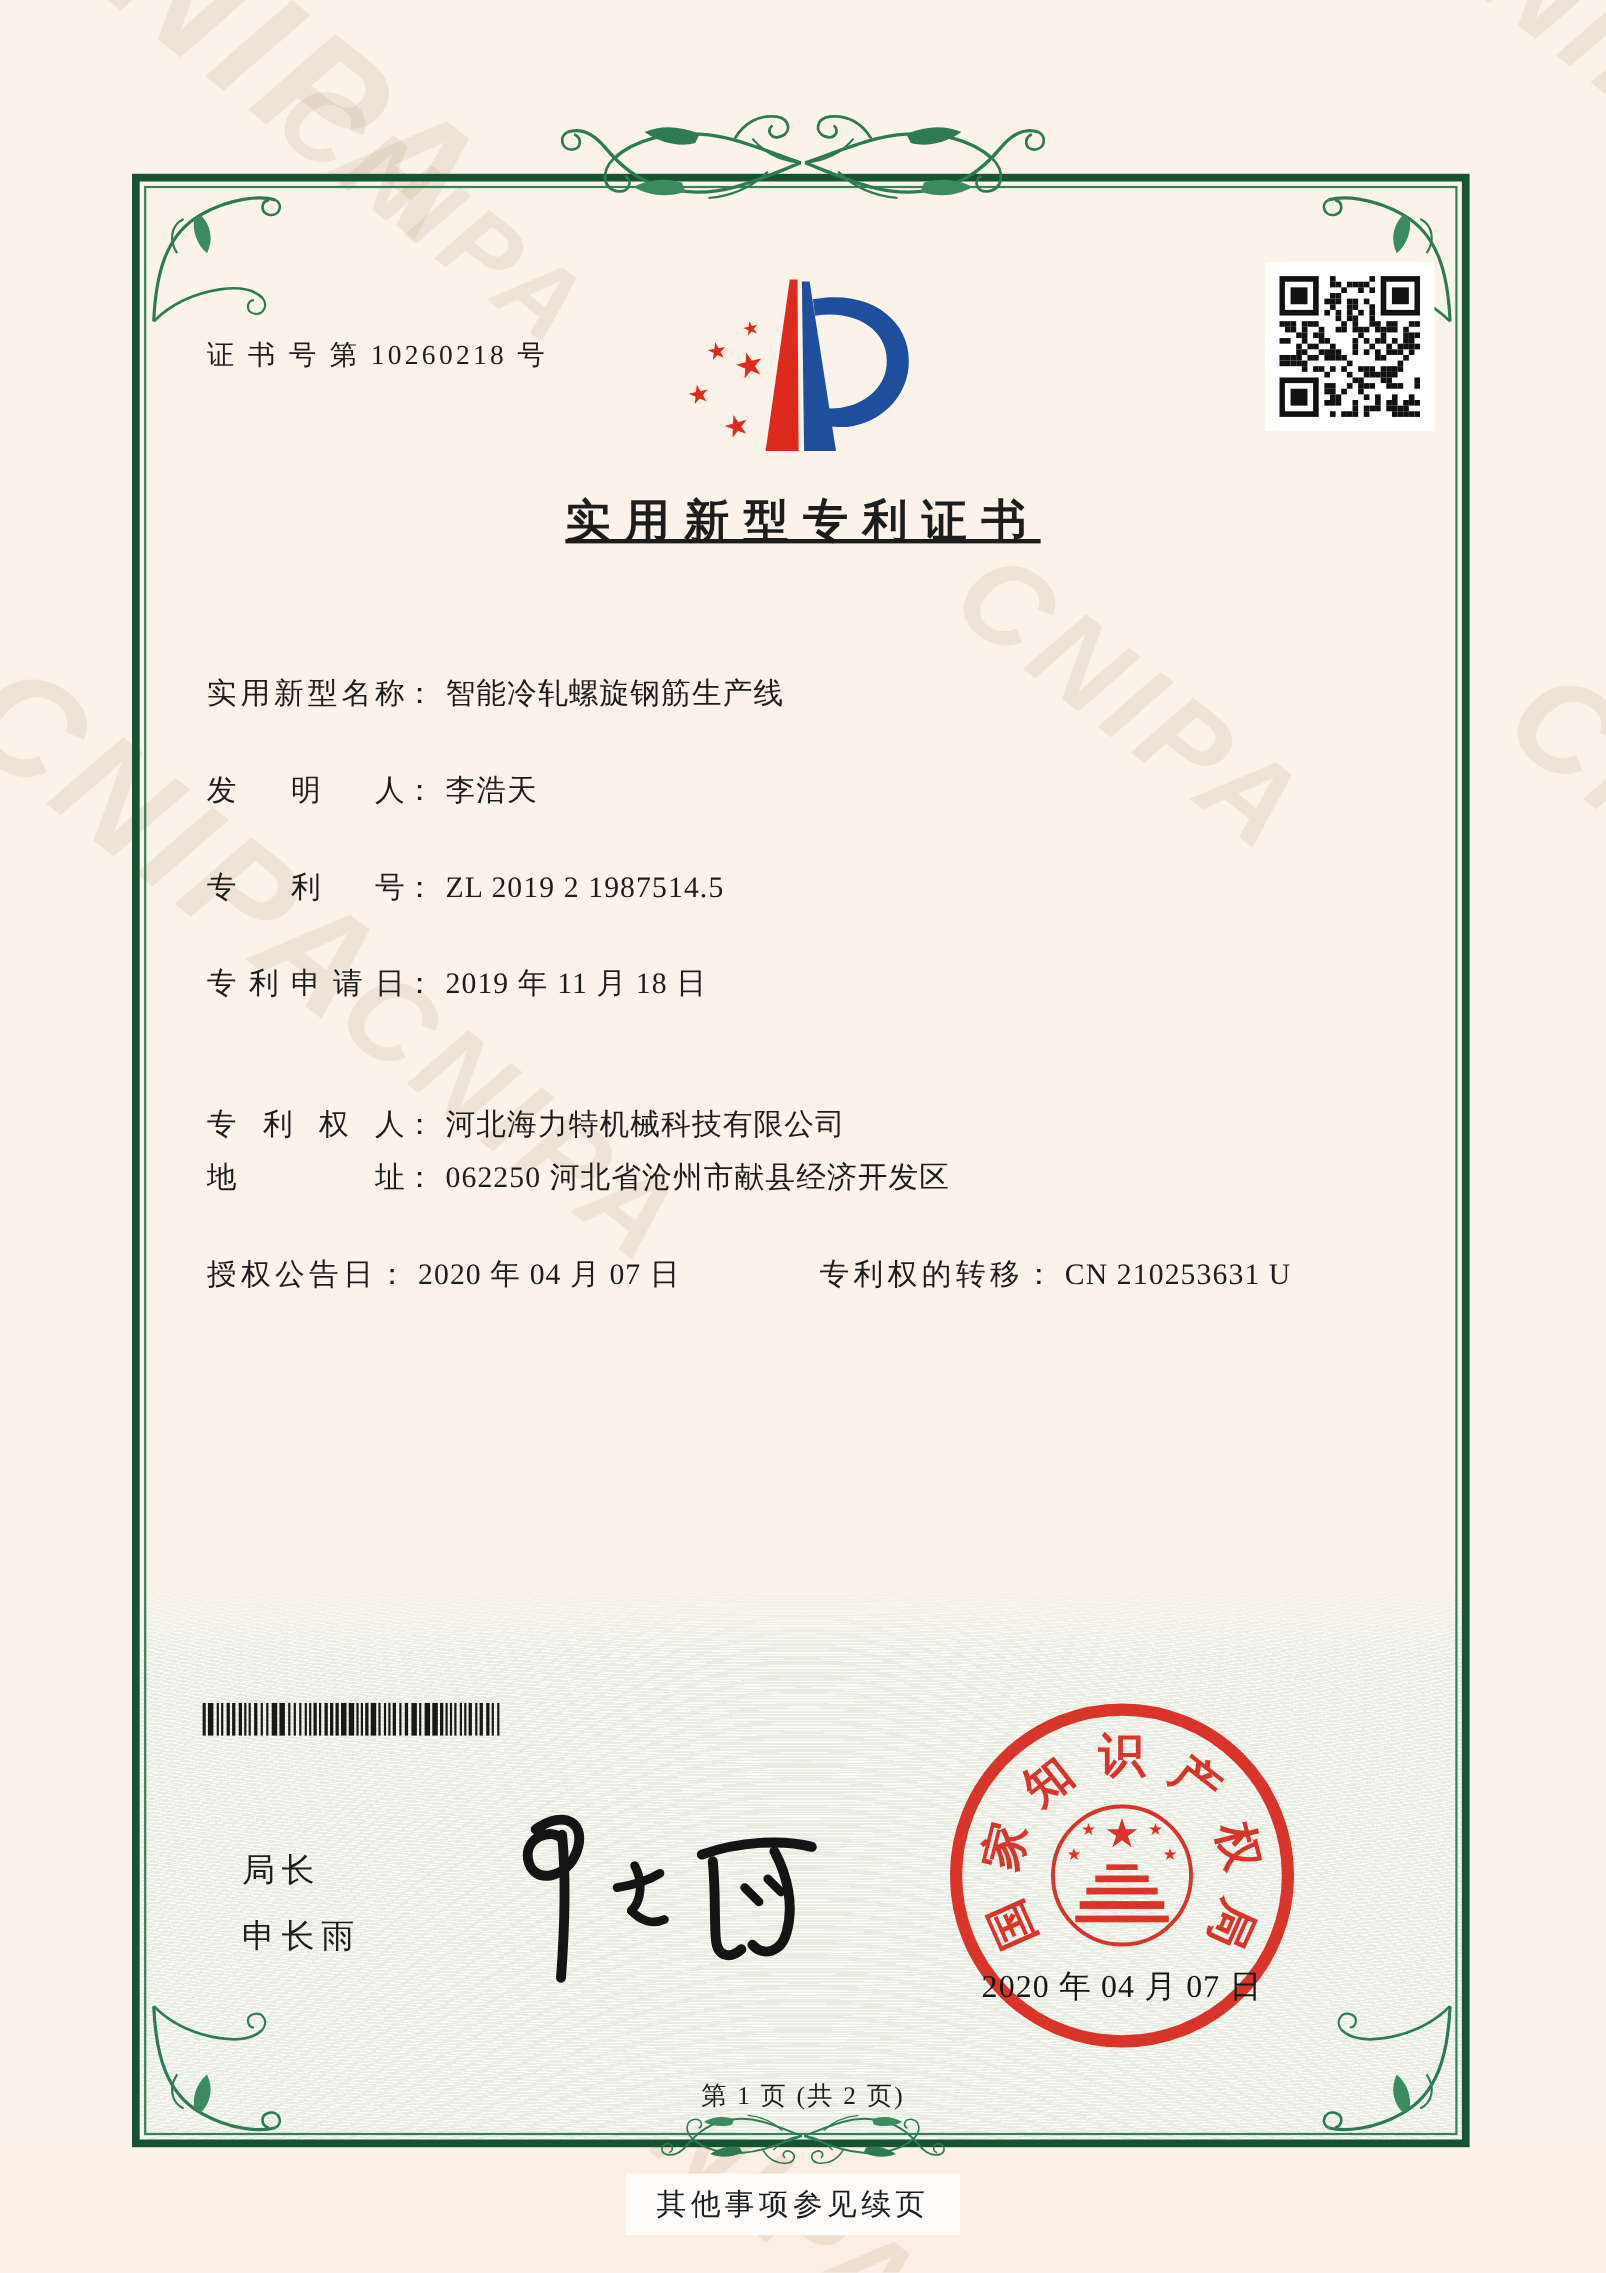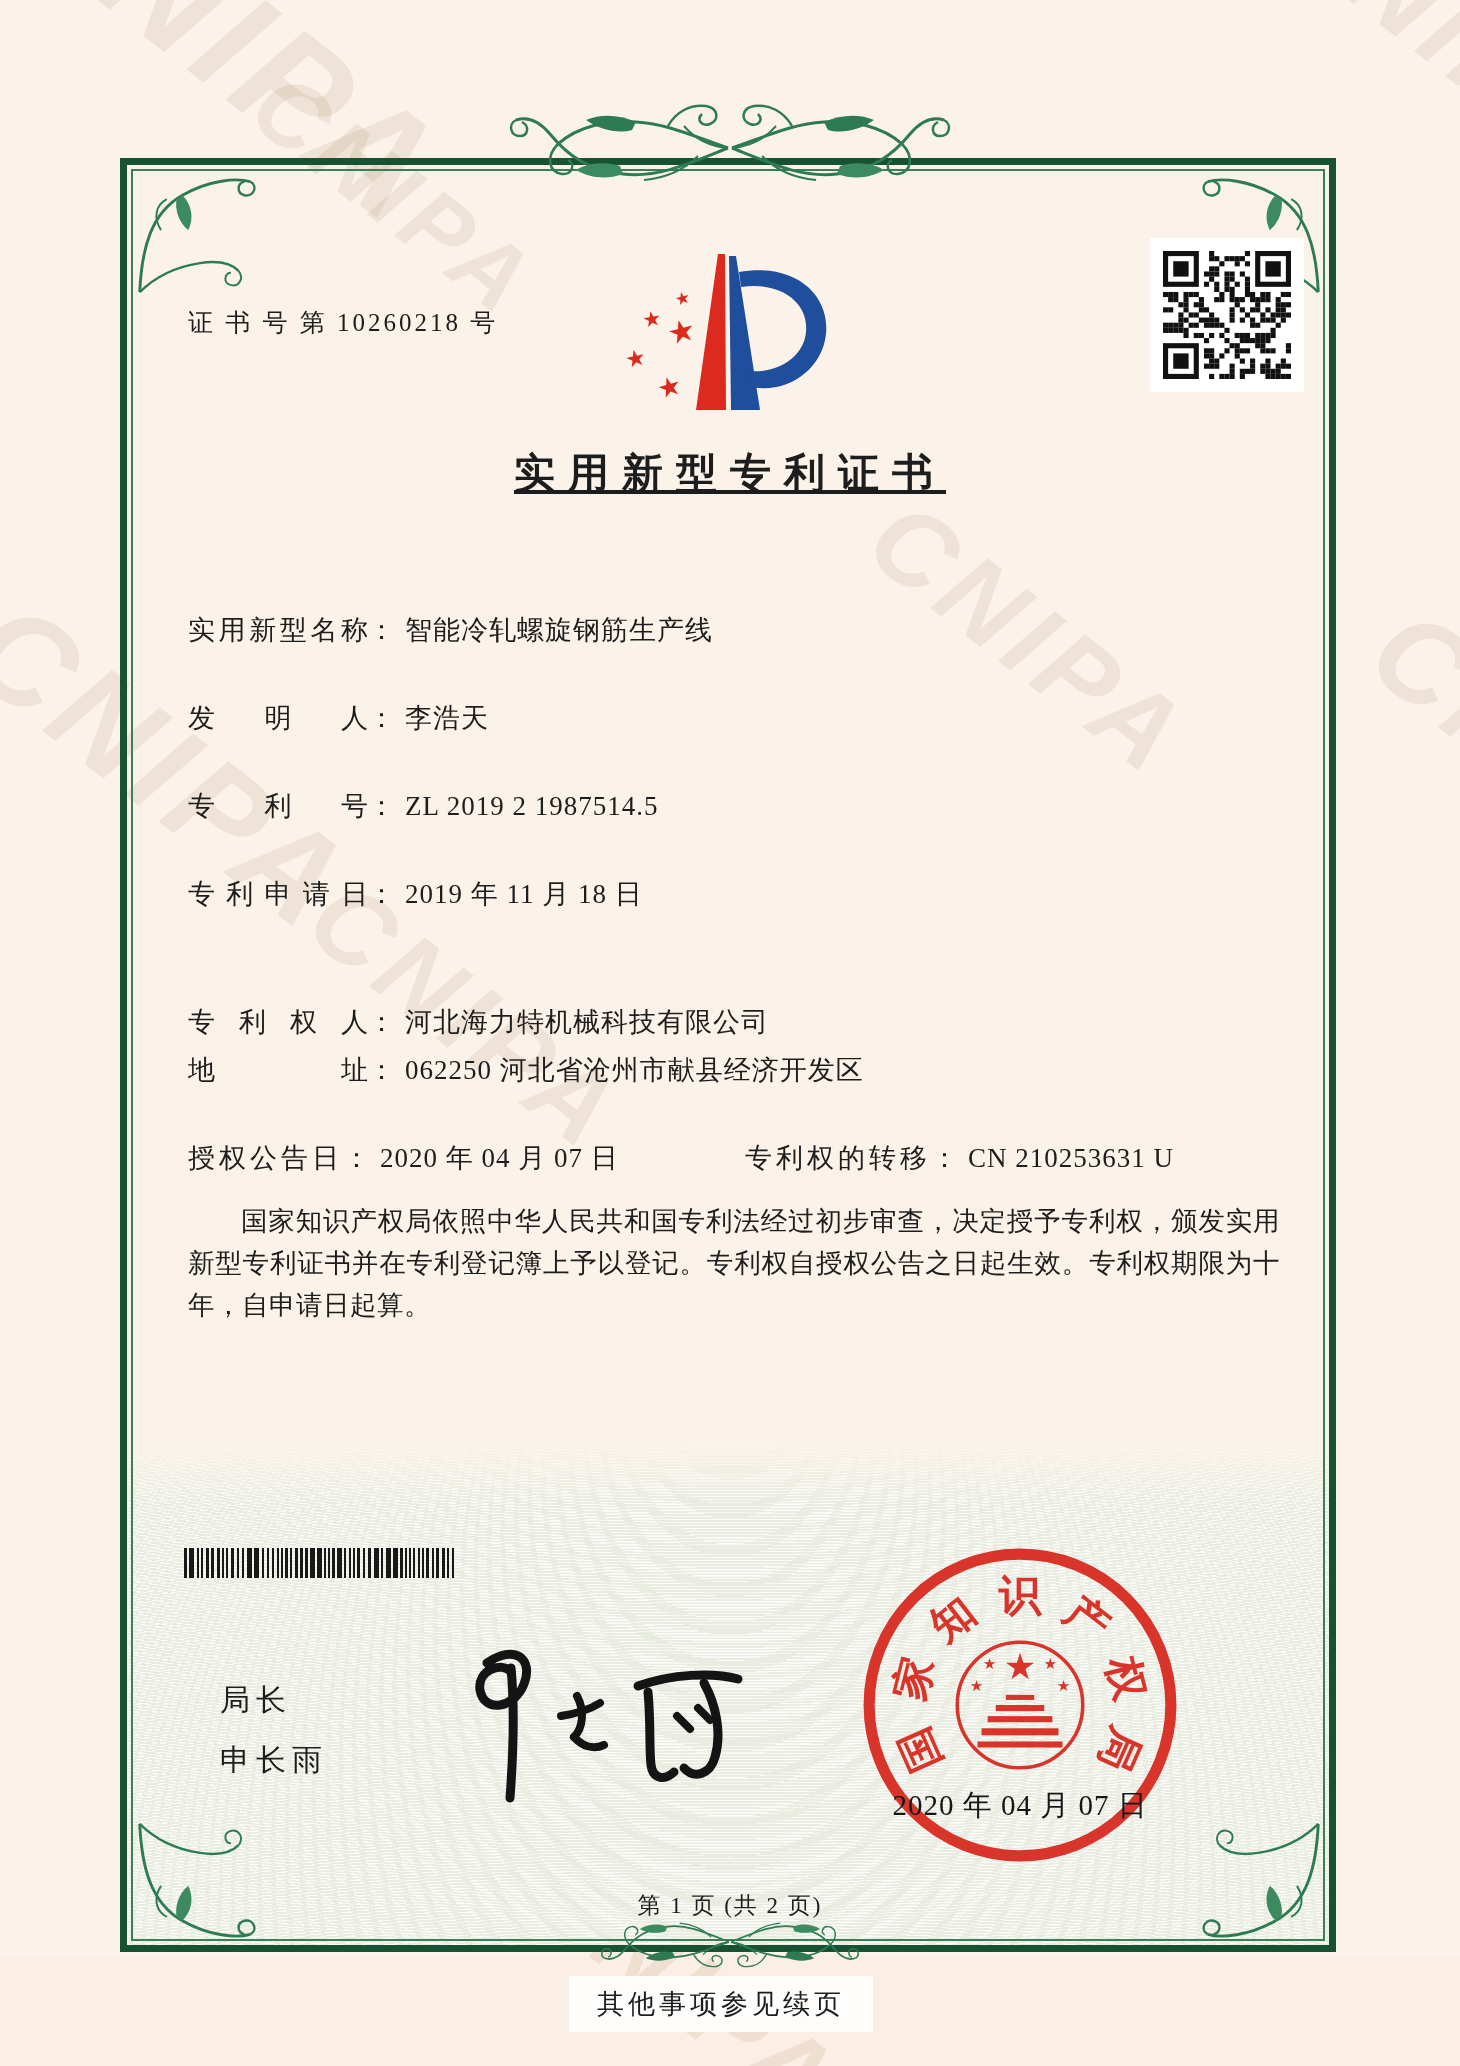--- a/index.html
+++ b/index.html
@@ -374,21 +374,20 @@
 </div>
 
 <div class="abs frow" style="top:1140px">
   <span class="glabel">授权公告日</span><span>：</span><span class="fvalue">2020 年 04 月 07 日</span>
   <span class="grant-right">
     <span class="glabel">专利权的转移</span><span>：</span><span class="fvalue">CN 210253631 U</span>
   </span>
 </div>
 
 <div class="abs paras">
-  <p>国家知识产权局依照中华人民共和国专利法经过初步审查，决定授予专利权，颁发实用新型专利证书并在专利登记簿上予以登记。专利权自授权公告之日起生效。专利权期限为十年，自申请日起算。</p>
 </div>
 
 <svg id="barcode" class="abs barcode" width="280" height="30">
     <rect x="0" y="0" width="3" height="30" fill="#181818"></rect>
     <rect x="5" y="0" width="5" height="30" fill="#181818"></rect>
     <rect x="13" y="0" width="2" height="30" fill="#181818"></rect>
     <rect x="17" y="0" width="2" height="30" fill="#181818"></rect>
     <rect x="22" y="0" width="3" height="30" fill="#181818"></rect>
     <rect x="27" y="0" width="3" height="30" fill="#181818"></rect>
     <rect x="33" y="0" width="3" height="30" fill="#181818"></rect>

